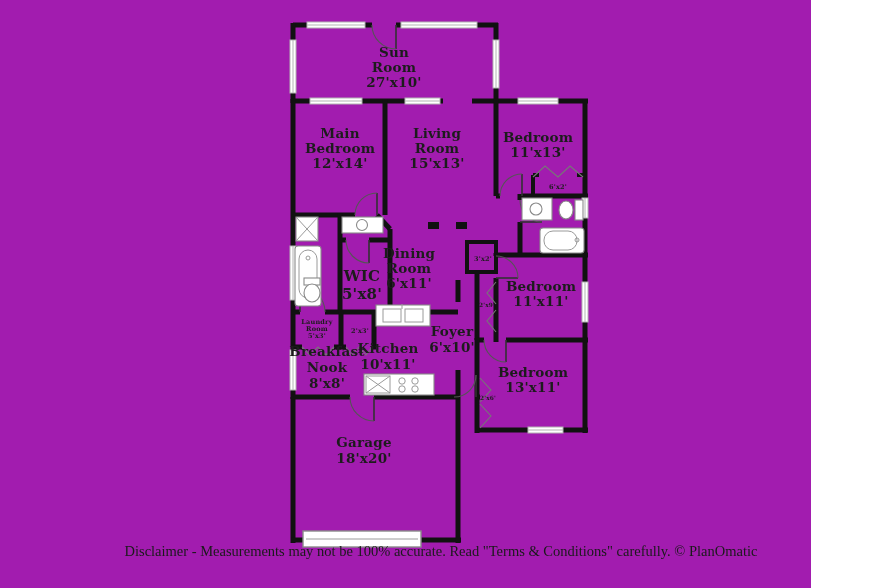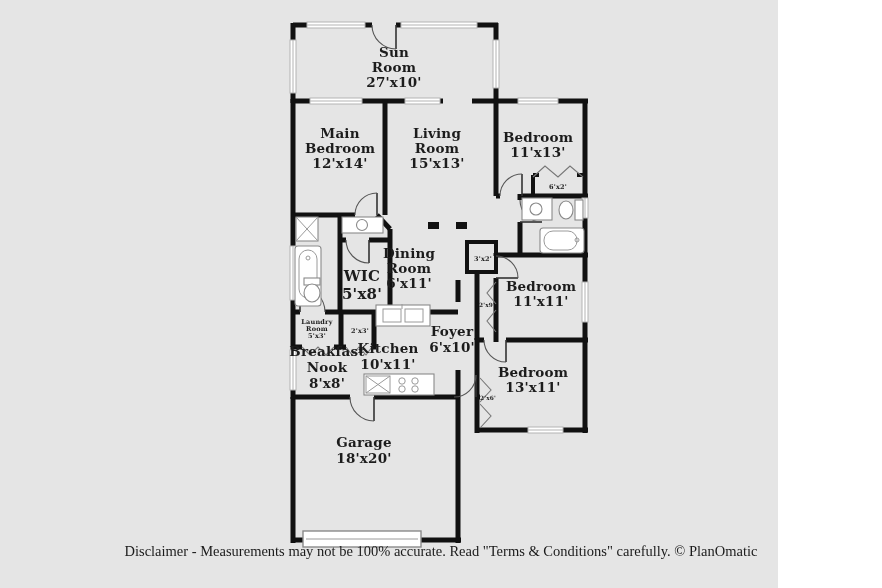--- a/index.html
+++ b/index.html
@@ -1,17 +1,17 @@
 <!DOCTYPE html>
 <html><head>
 <meta charset="utf-8">
 <style>
   html,body{margin:0;padding:0;background:#fff;}
-  .stage{position:relative;width:734px;height:588px;background:#e5e5e5;overflow:hidden;
-         font-family:"DejaVu Serif", serif;padding-left:44px;}
+  .stage{position:relative;width:811px;height:588px;background:#a21caf;overflow:hidden;
+         font-family:"DejaVu Serif", serif;}
   svg{position:absolute;left:0;top:0;}
   .wall{stroke:#111;stroke-width:5;fill:none;stroke-linecap:butt;}
   .wallthin{stroke:#111;stroke-width:4;fill:none;}
   .stub{fill:#111;}
   .win{fill:#fff;stroke:#b3b3b3;stroke-width:1;}
   .winline{stroke:#b3b3b3;stroke-width:1;}
   .door{stroke:#555;stroke-width:1.1;fill:none;}
   .leaf{stroke:#333;stroke-width:1.6;fill:none;}
   .fix{stroke:#8a8a8a;stroke-width:1.1;fill:#fff;}
   .fixline{stroke:#9a9a9a;stroke-width:1;fill:none;}

